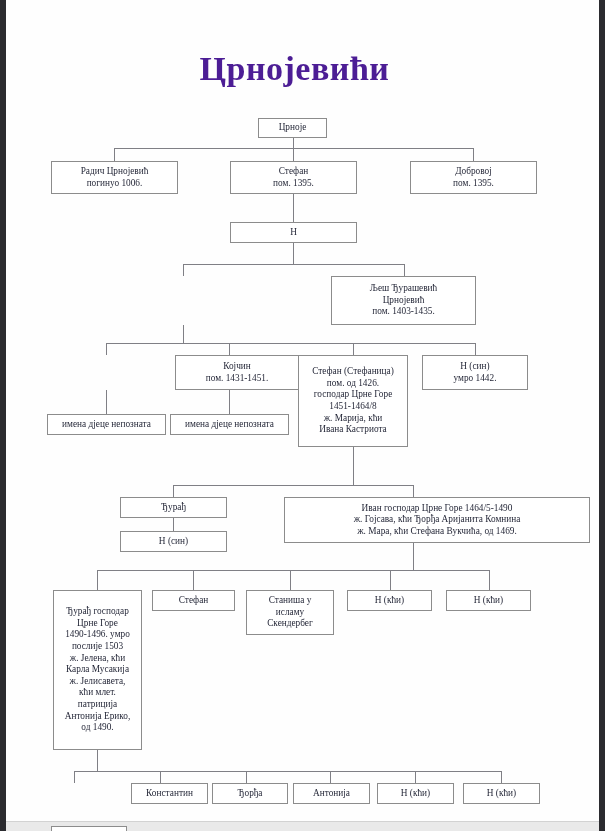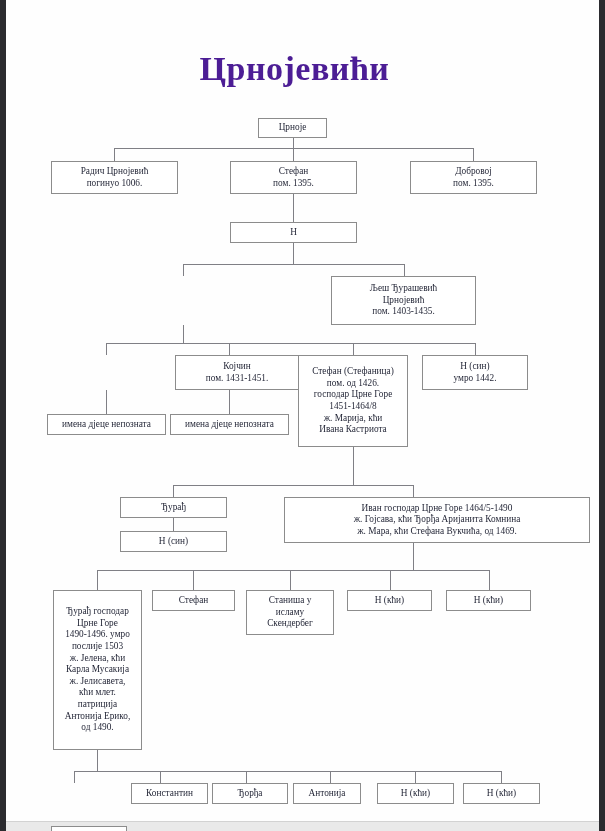--- a/index.html
+++ b/index.html
@@ -159,17 +159,17 @@
   <div class="node" style="left:152px;top:590px;width:83px;height:21px;">Стефан</div>
   <div class="node" style="left:246px;top:590px;width:88px;height:45px;">Станиша у
 исламу
 Скендербег</div>
   <div class="node" style="left:347px;top:590px;width:85px;height:21px;">Н (кћи)</div>
   <div class="node" style="left:446px;top:590px;width:85px;height:21px;">Н (кћи)</div>
 
   <div class="node" style="left:51px;top:826px;width:76px;height:21px;padding-left:16px;">Соломон</div>
   <div class="node" style="left:131px;top:783px;width:77px;height:21px;">Константин</div>
   <div class="node" style="left:212px;top:783px;width:76px;height:21px;">Ђорђа</div>
-  <div class="node" style="left:293px;top:783px;width:68px;height:21px;">Антонија</div>
+  <div class="node" style="left:293px;top:783px;width:77px;height:21px;">Антонија</div>
   <div class="node" style="left:377px;top:783px;width:77px;height:21px;">Н (кћи)</div>
   <div class="node" style="left:463px;top:783px;width:77px;height:21px;">Н (кћи)</div>
 
 </div>
 
 </body></html>

